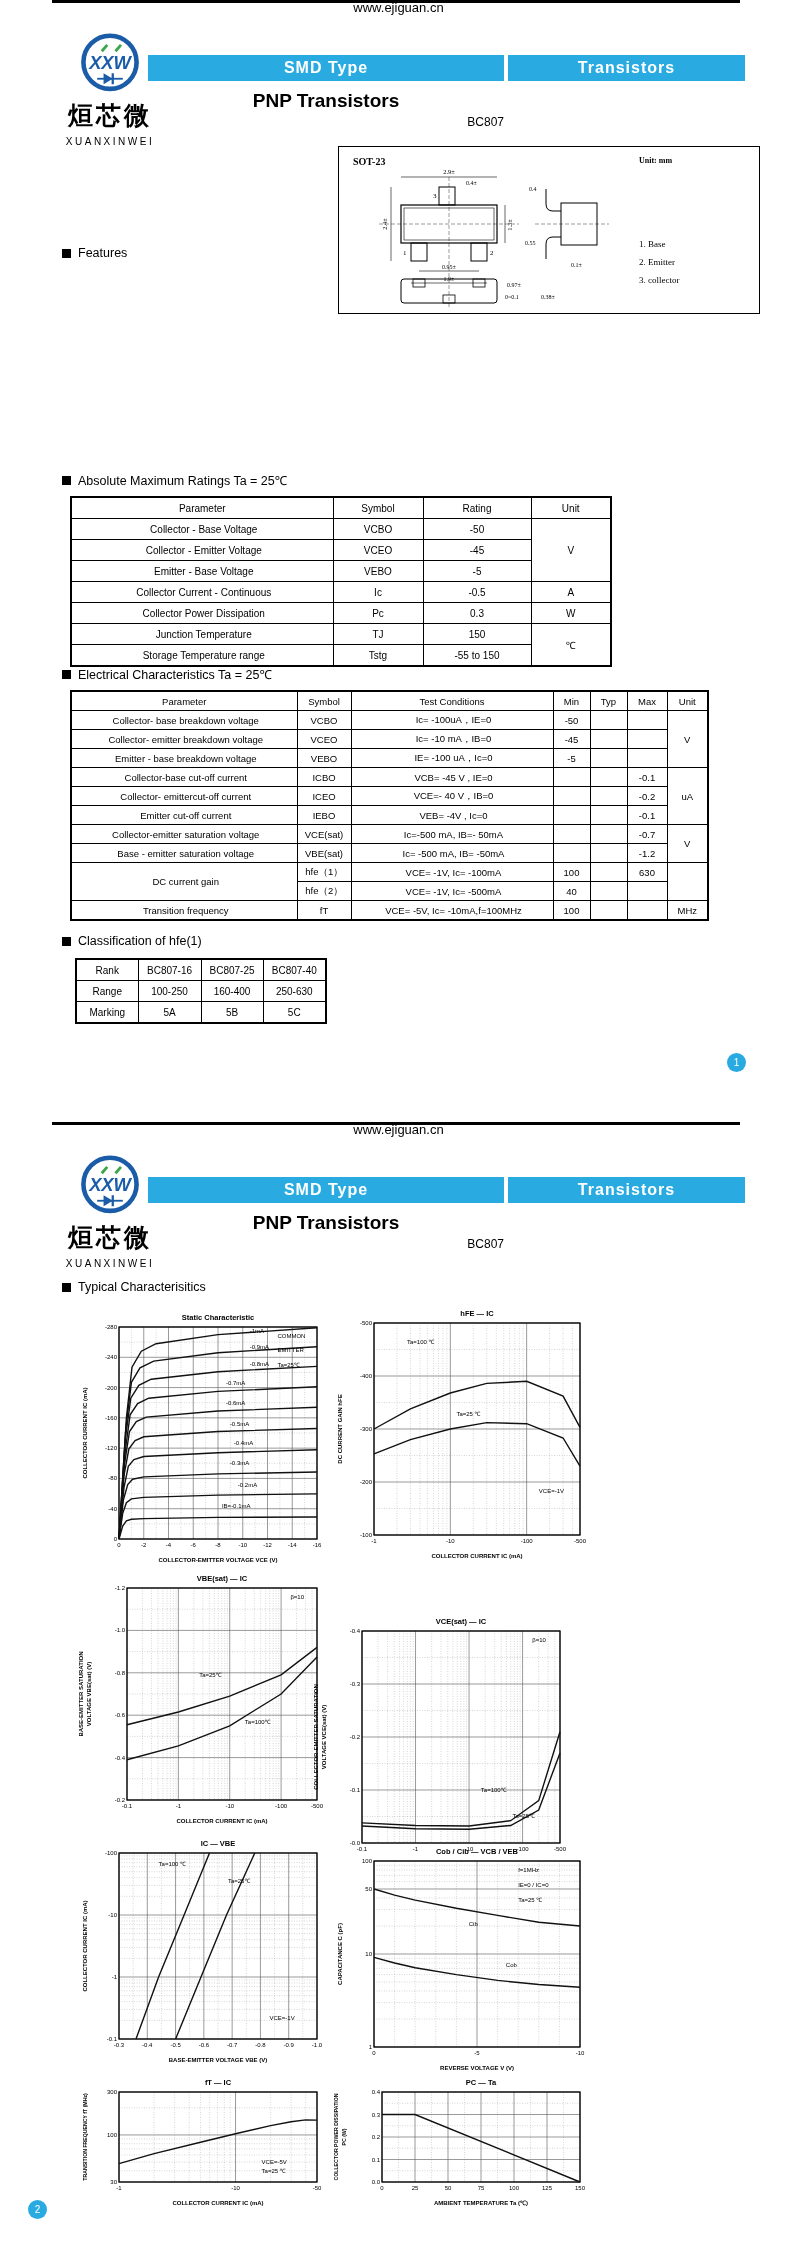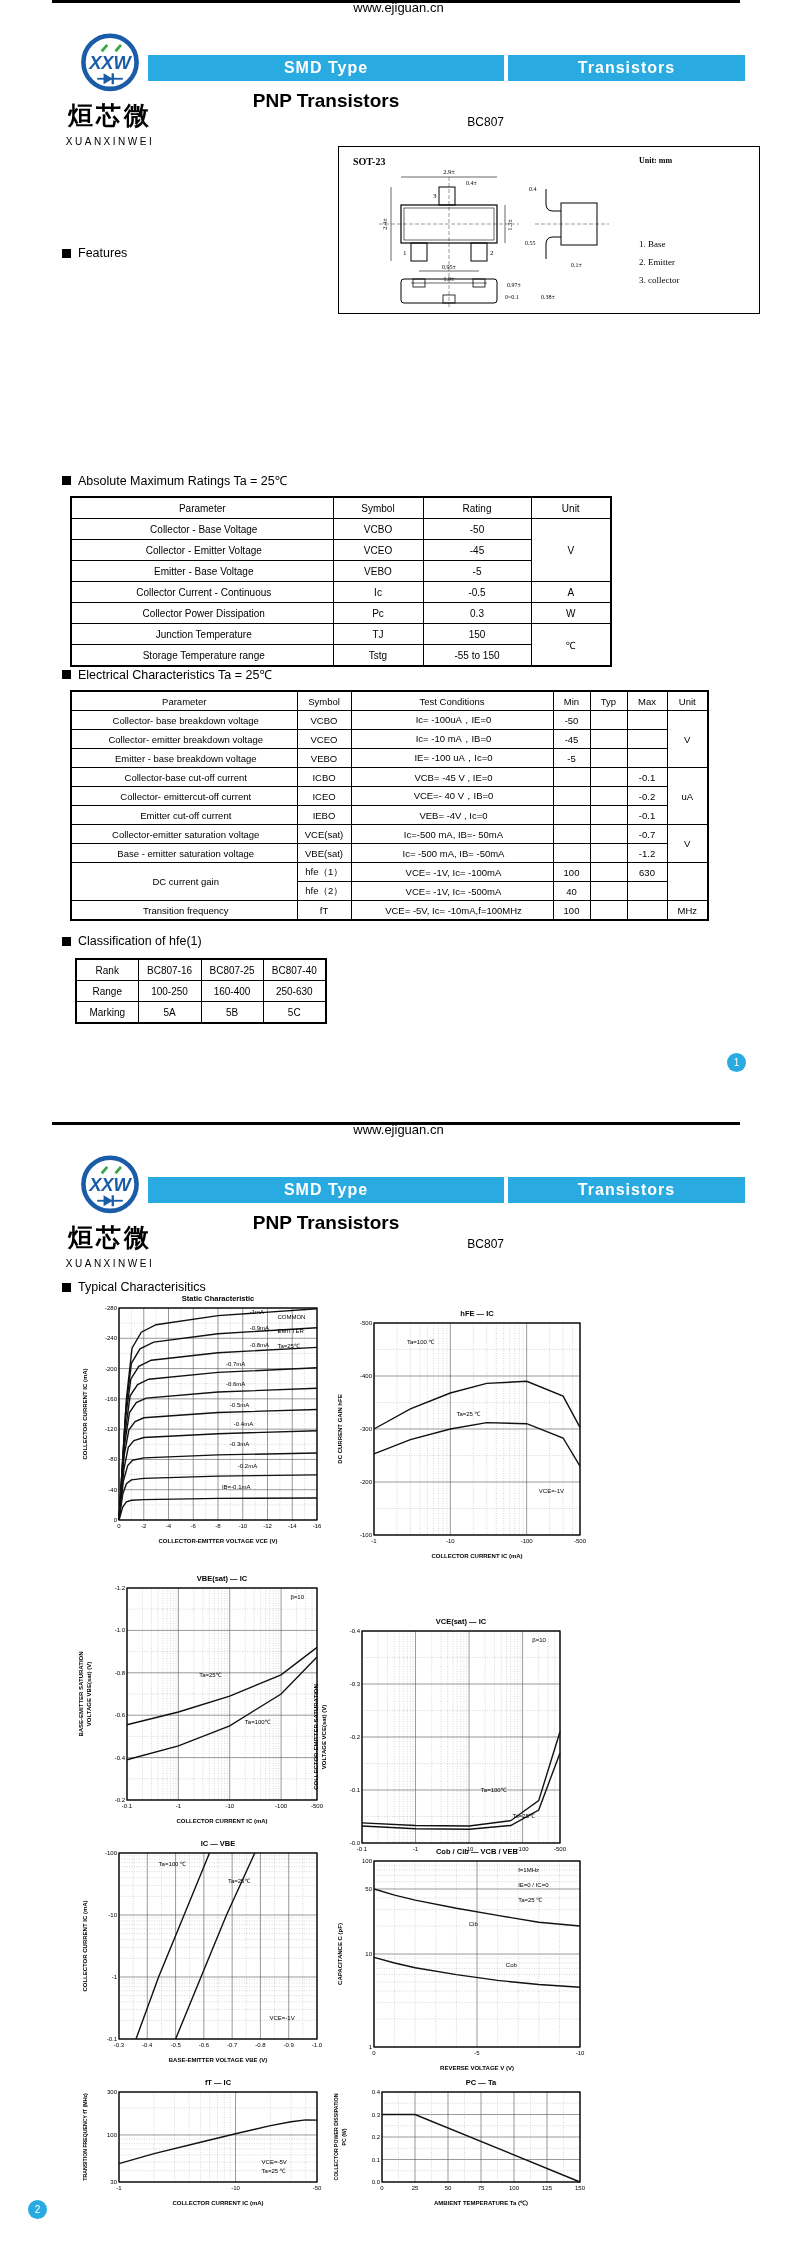--- a/index.html
+++ b/index.html
@@ -381,21 +381,21 @@
     <div class="banner banner-left" style="background:#29abe2">SMD Type</div>
     <div class="banner banner-right" style="background:#29abe2">Transistors</div>
     <div class="type-title">PNP  Transistors</div>
     <div class="part-number">BC807</div>
 
     <h2 class="sec-h typ-h">
       <span class="sq"></span>
       <span>Typical  Characterisitics</span>
     </h2>
 
-    <div class="chart" id="chart-0" style="left: 75px; top: 168px; width: 252px; height: 258px;"><svg width="252" height="258" viewBox="0 0 252 258">
+    <div class="chart" id="chart-0" style="left: 75px; top: 187px; width: 252px; height: 258px;"><svg width="252" height="258" viewBox="0 0 252 258">
           <rect x="44" y="18" width="198" height="212" fill="#fff"></rect>
           <line x1="56.375" y1="18" x2="56.375" y2="230" stroke="#999" stroke-width="0.4" stroke-dasharray="1,1.5"></line>
           <line x1="81.125" y1="18" x2="81.125" y2="230" stroke="#999" stroke-width="0.4" stroke-dasharray="1,1.5"></line>
           <line x1="105.875" y1="18" x2="105.875" y2="230" stroke="#999" stroke-width="0.4" stroke-dasharray="1,1.5"></line>
           <line x1="130.625" y1="18" x2="130.625" y2="230" stroke="#999" stroke-width="0.4" stroke-dasharray="1,1.5"></line>
           <line x1="155.375" y1="18" x2="155.375" y2="230" stroke="#999" stroke-width="0.4" stroke-dasharray="1,1.5"></line>
           <line x1="180.125" y1="18" x2="180.125" y2="230" stroke="#999" stroke-width="0.4" stroke-dasharray="1,1.5"></line>
           <line x1="204.875" y1="18" x2="204.875" y2="230" stroke="#999" stroke-width="0.4" stroke-dasharray="1,1.5"></line>
           <line x1="229.625" y1="18" x2="229.625" y2="230" stroke="#999" stroke-width="0.4" stroke-dasharray="1,1.5"></line>
           <line x1="44" y1="214.85714285714286" x2="242" y2="214.85714285714286" stroke="#999" stroke-width="0.4" stroke-dasharray="1,1.5"></line>

